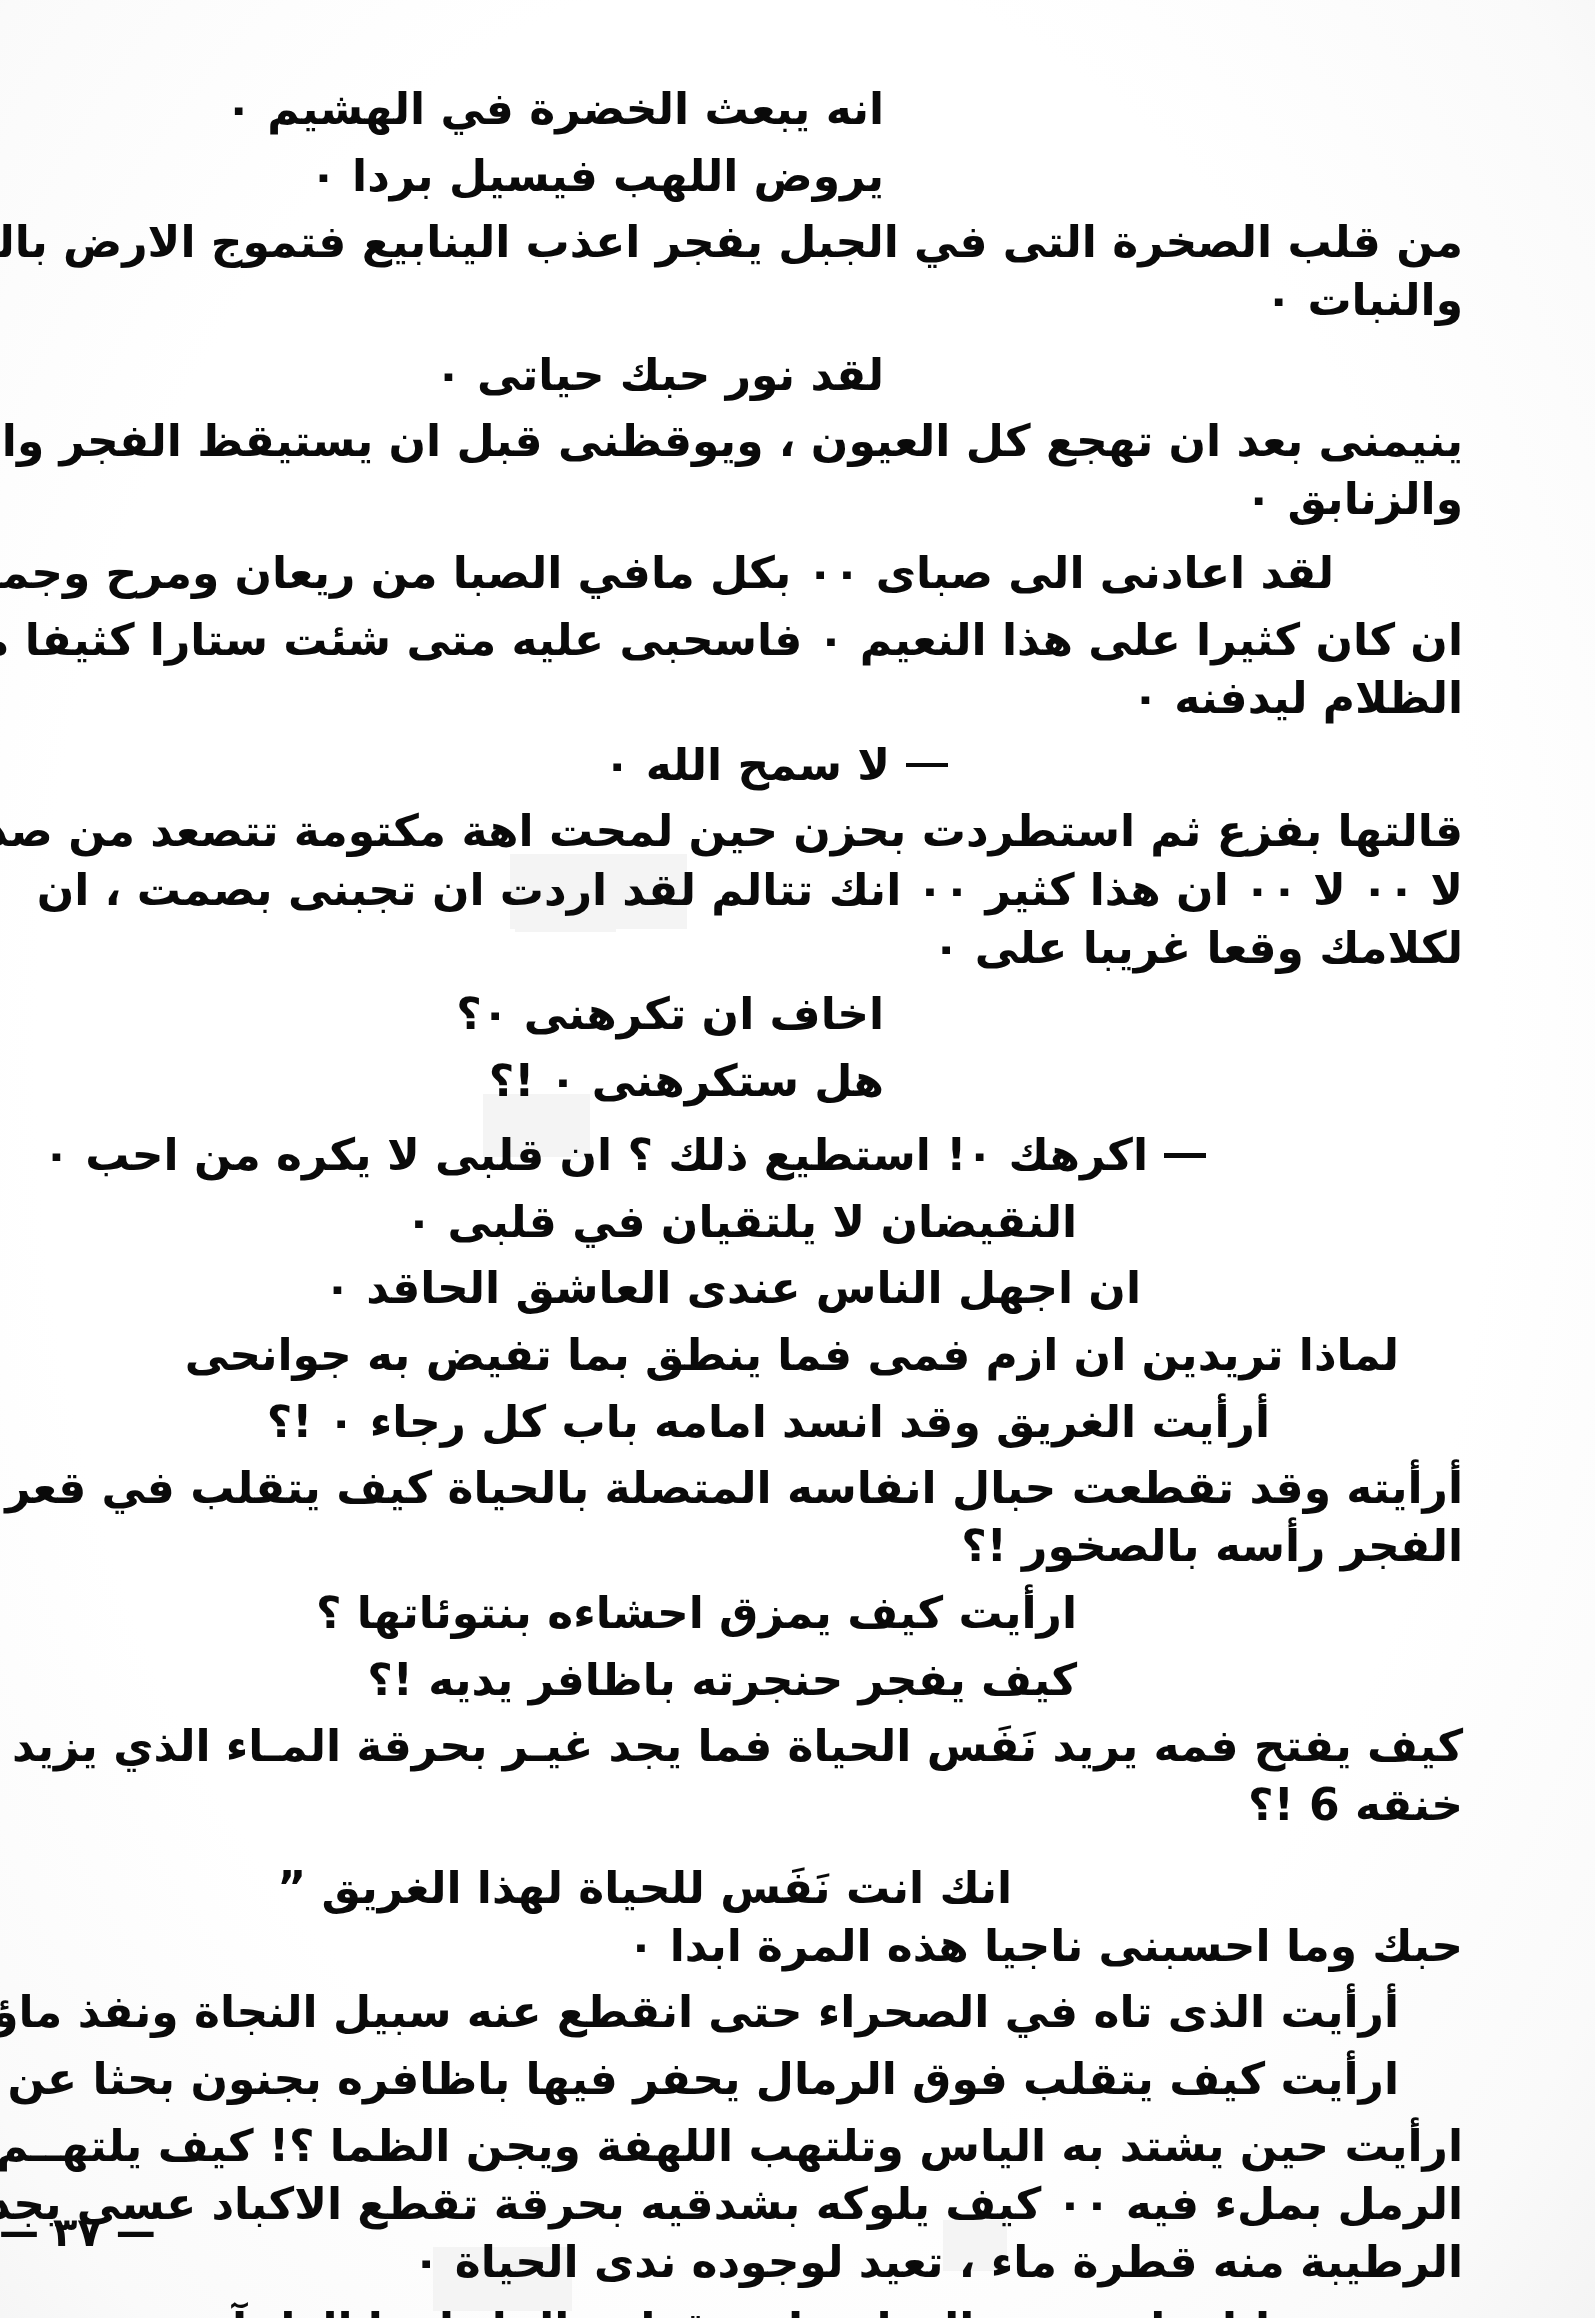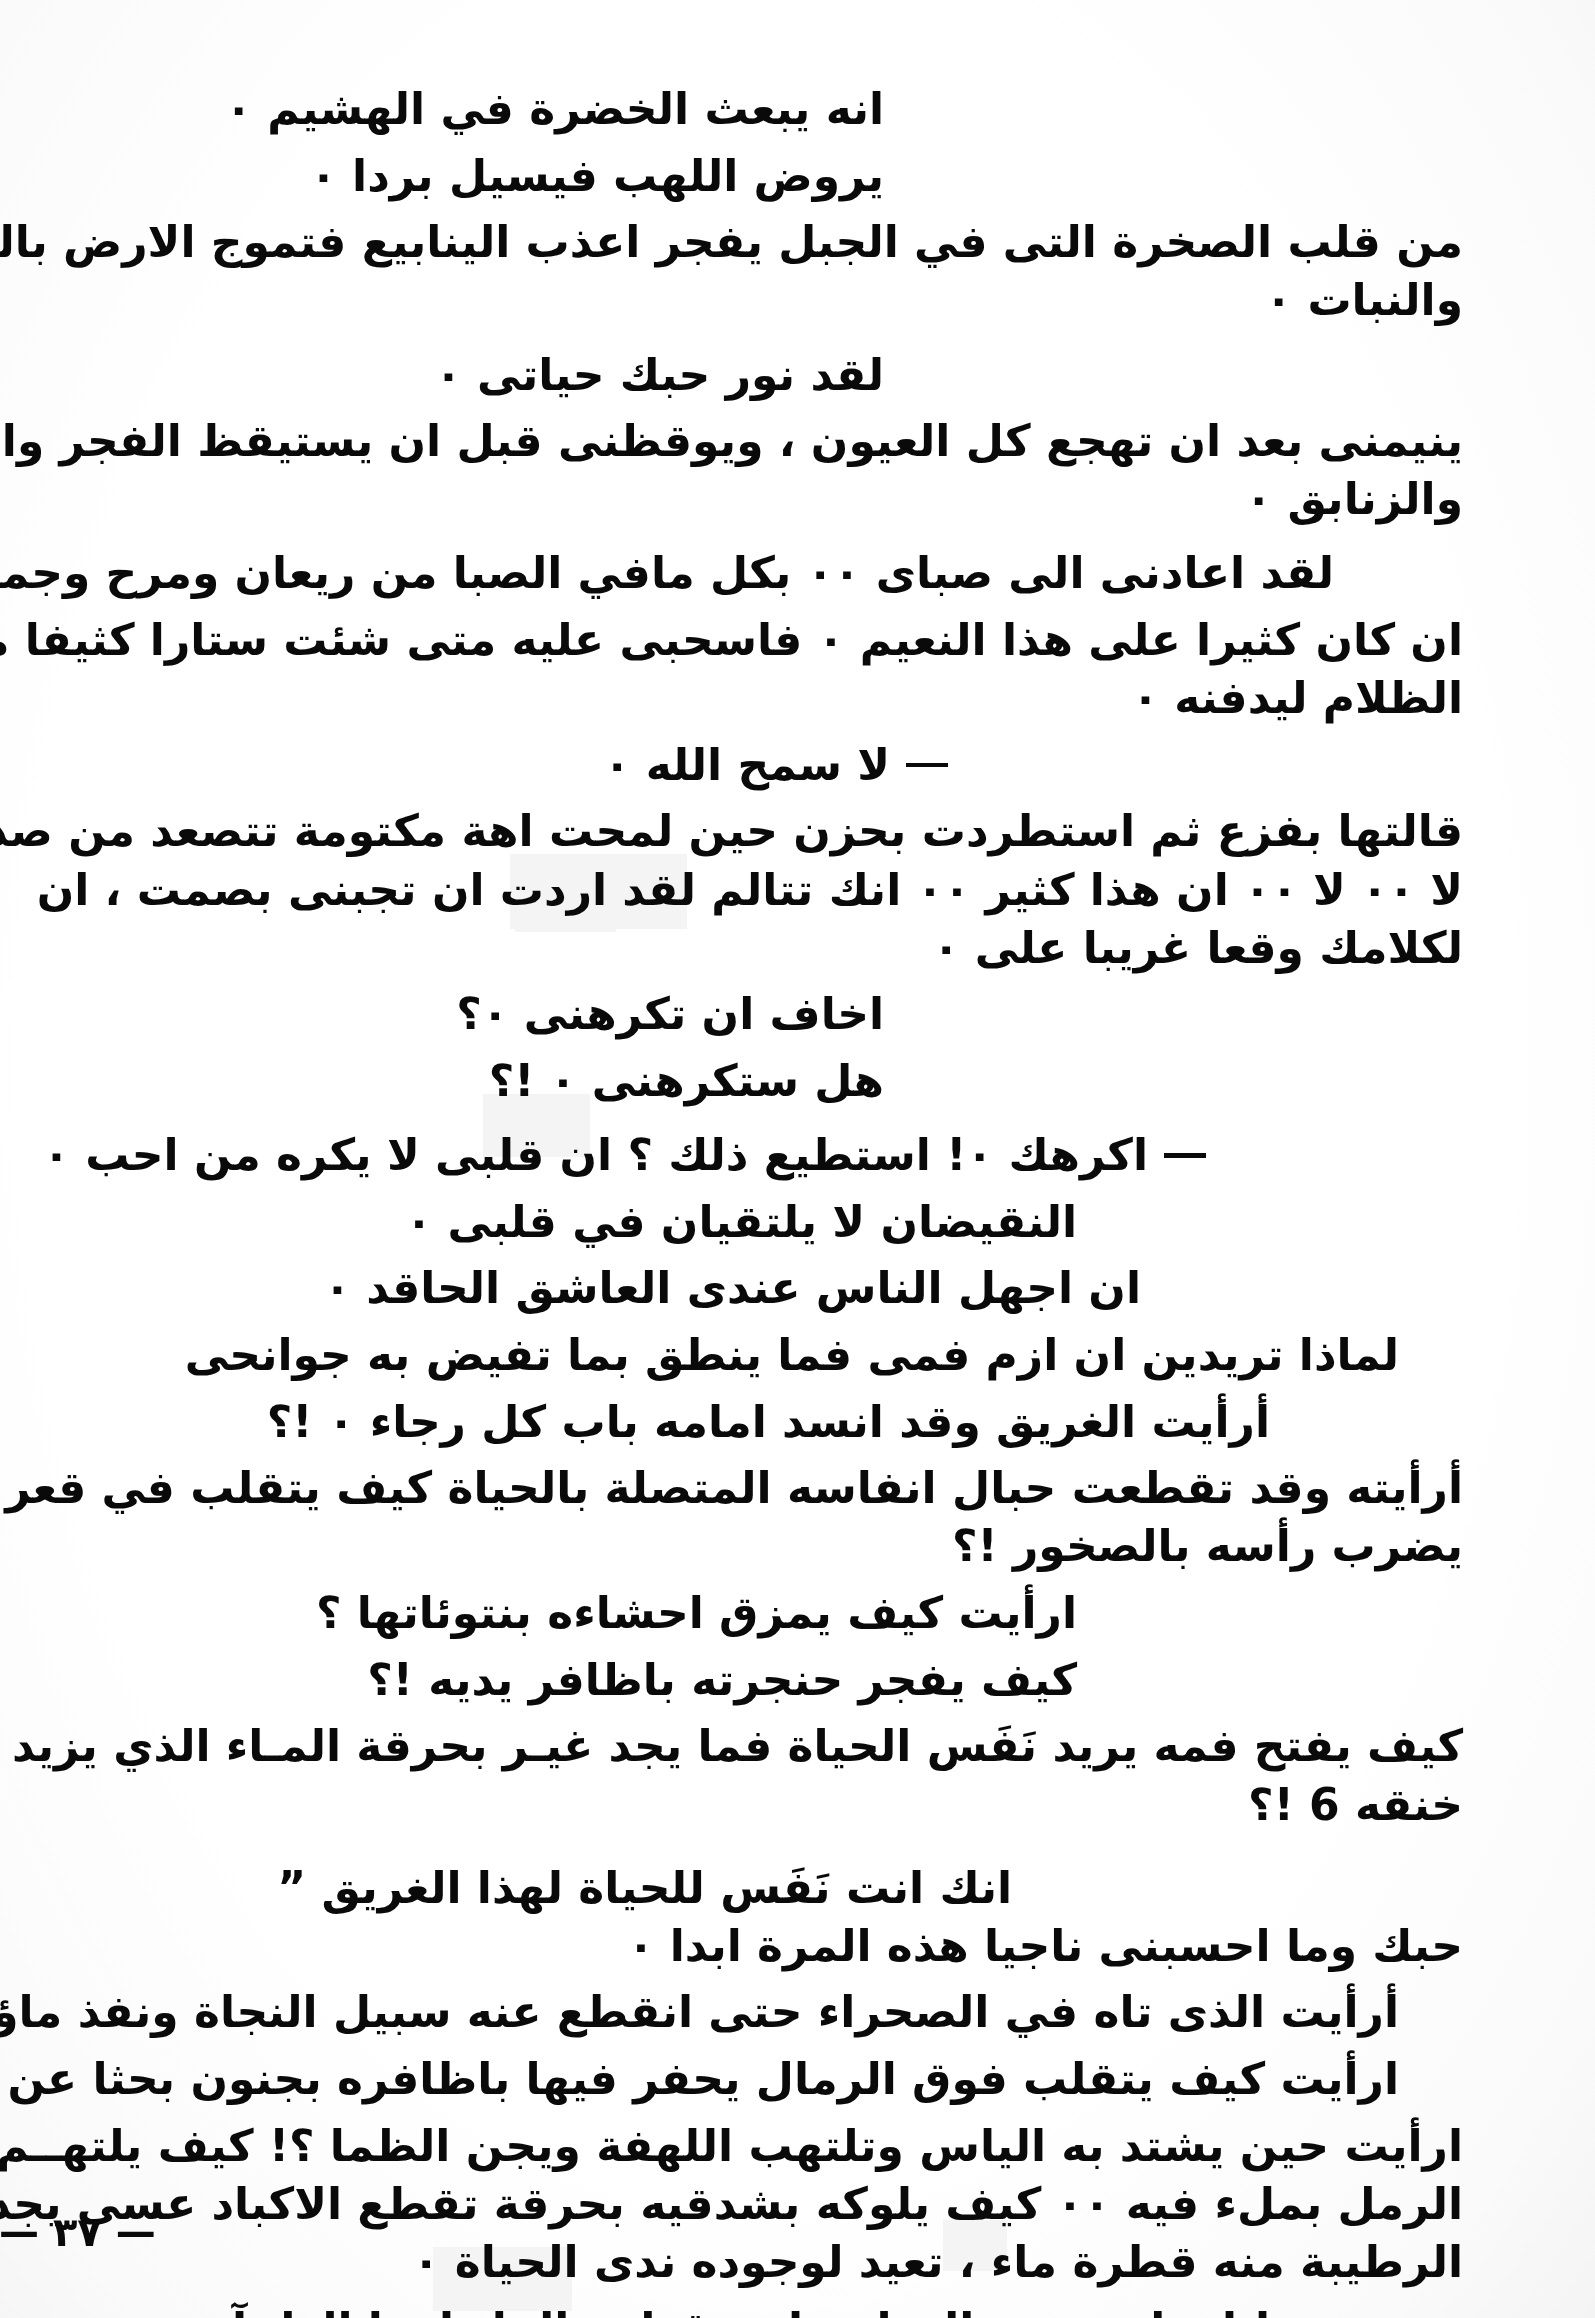--- a/index.html
+++ b/index.html
@@ -144,21 +144,21 @@
       <div class="line full"><span>لا ٠٠ لا ٠٠ ان هذا كثير ٠٠ انك تتالم لقد اردت ان تجبنى بصمت ، ان</span></div>
       <div class="line full"><span>لكلامك وقعا غريبا على ٠</span></div>
       <div class="line ind-9 gap-sm"><span>اخاف ان تكرهنى ٠؟</span></div>
       <div class="line ind-9 gap-sm"><span>هل ستكرهنى ٠ !؟</span></div>
       <div class="line ind-4 gap-md dialogue"><span class="dash-marker"></span><span>اكرهك ٠! استطيع ذلك ؟ ان قلبى لا يكره من احب ٠</span></div>
       <div class="line ind-6 gap-sm"><span>النقيضان لا يلتقيان في قلبى ٠</span></div>
       <div class="line ind-5 gap-sm"><span>ان اجهل الناس عندى العاشق الحاقد ٠</span></div>
       <div class="line ind-1 gap-sm"><span>لماذا تريدين ان ازم فمى فما ينطق بما تفيض به جوانحى</span></div>
       <div class="line ind-3 gap-sm"><span>أرأيت الغريق وقد انسد امامه باب كل رجاء ٠ !؟</span></div>
       <div class="line full gap-sm"><span>أرأيته وقد تقطعت حبال انفاسه المتصلة بالحياة كيف يتقلب في قعر النهر</span></div>
-      <div class="line full"><span>يضرب رأسه بالصخور !؟</span></div>
+      <div class="line full"><span>الفجر رأسه بالصخور !؟</span></div>
       <div class="line ind-6 gap-sm"><span>ارأيت كيف يمزق احشاءه بنتوئاتها ؟</span></div>
       <div class="line ind-6 gap-sm"><span>كيف يفجر حنجرته باظافر يديه !؟</span></div>
       <div class="line full gap-sm"><span>كيف يفتح فمه يريد نَفَس الحياة فما يجد غيـر بحرقة المـاء الذي يزيد في</span></div>
       <div class="line full"><span>خنقه 6 !؟</span></div>
       <div class="line ind-7 gap-lg"><span>انك انت نَفَس للحياة لهذا الغريق ”</span></div>
       <div class="line full"><span>حبك وما احسبنى ناجيا هذه المرة ابدا ٠</span></div>
       <div class="line ind-1 gap-sm"><span>أرأيت الذى تاه في الصحراء حتى انقطع عنه سبيل النجاة ونفذ ماؤه ؟!</span></div>
       <div class="line ind-1 gap-sm"><span>ارأيت كيف يتقلب فوق الرمال يحفر فيها باظافره بجنون بحثا عن الماء ؟</span></div>
       <div class="line full gap-sm"><span>ارأيت حين يشتد به الياس وتلتهب اللهفة ويجن الظما ؟! كيف يلتهــم</span></div>
       <div class="line full"><span>الرمل بملء فيه ٠٠ كيف يلوكه بشدقيه بحرقة تقطع الاكباد عسى يجد في الحفنة</span></div>

